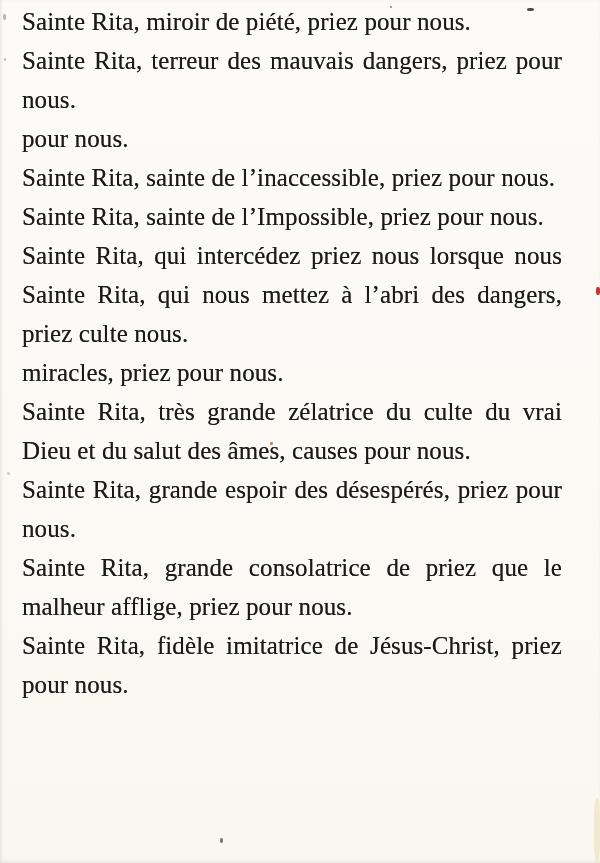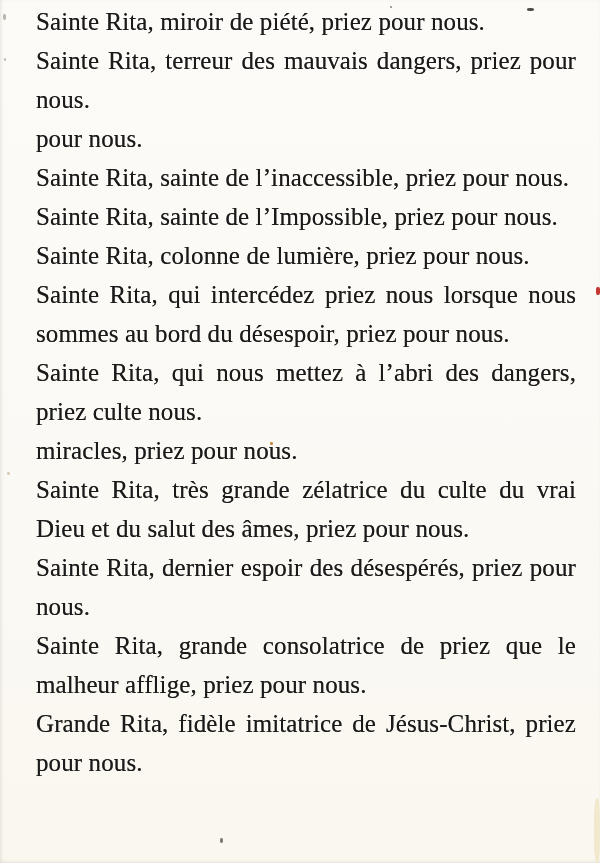--- a/index.html
+++ b/index.html
@@ -13,21 +13,21 @@
     position: relative;
     width: 600px;
     height: 863px;
     background: linear-gradient(180deg, #fcfbf7 0%, #fbf9f4 65%, #faf7ef 100%);
     box-shadow: inset 2px 0 4px -2px rgba(150,145,135,.30),
                 inset 0 -2px 4px -2px rgba(150,145,135,.22);
     font-family: "Liberation Serif", "DejaVu Serif", serif;
   }
   .text-block {
     position: absolute;
-    left: 36px;
+    left: 22px;
     top: 2px;
     width: 540px;
     font-size: 25px;
     line-height: 39px;
     color: #1a1a1a;
     text-shadow: 0 0 0.6px rgba(25,25,25,0.65);
   }
   .line {
     text-align: left;
     letter-spacing: 0.1px;
@@ -52,33 +52,31 @@
 <body>
 
 <div class="page">
   <div class="text-block">
       <div class="line">Sainte Rita, miroir de piété, priez pour nous.</div>
       <div class="line fill">Sainte Rita, terreur des mauvais dangers, priez pour</div>
       <div class="line">nous.</div>
       <div class="line">pour nous.</div>
       <div class="line">Sainte Rita, sainte de l’inaccessible, priez pour nous.</div>
       <div class="line">Sainte Rita, sainte de l’Impossible, priez pour nous.</div>
-      <div class="line">Sainte Rita, colonne de lumière, priez pour nous.</div>
       <div class="line fill">Sainte Rita, qui intercédez priez nous lorsque nous</div>
-      <div class="line">sommes au bord du désespoir, priez pour nous.</div>
       <div class="line fill">Sainte Rita, qui nous mettez à l’abri des dangers,</div>
       <div class="line">priez culte nous.</div>
       <div class="line">miracles, priez pour nous.</div>
       <div class="line fill">Sainte Rita, très grande zélatrice du culte du vrai</div>
-      <div class="line">Dieu et du salut des âmes, priez pour nous.</div>
-      <div class="line fill">Sainte Rita, dernier espoir des désespérés, priez pour</div>
+      <div class="line">Dieu et du salut des âmes, causes pour nous.</div>
+      <div class="line fill">Sainte Rita, grande espoir des désespérés, priez pour</div>
       <div class="line">nous.</div>
       <div class="line fill">Sainte Rita, grande consolatrice de priez que le</div>
       <div class="line">malheur afflige, priez pour nous.</div>
-      <div class="line fill">Grande Rita, fidèle imitatrice de Jésus-Christ, priez</div>
+      <div class="line fill">Sainte Rita, fidèle imitatrice de Jésus-Christ, priez</div>
       <div class="line">pour nous.</div>
     </div>
   <div class="speck-layer">
       <div class="speck" style="left: 3px; top: 14px; width: 3px; height: 6px; background: rgb(185, 180, 172);"></div>
       <div class="speck" style="left: 4px; top: 58px; width: 2px; height: 3px; background: rgb(198, 193, 184);"></div>
       <div class="speck" style="left: 527px; top: 8px; width: 7px; height: 3px; background: rgb(74, 74, 72);"></div>
       <div class="speck" style="left: 390px; top: 6px; width: 2px; height: 2px; background: rgb(144, 144, 136);"></div>
       <div class="speck" style="left: 596px; top: 287px; width: 4px; height: 8px; background: rgb(197, 55, 46);"></div>
       <div class="speck" style="left: 270px; top: 442px; width: 3px; height: 3px; background: rgb(200, 137, 63);"></div>
       <div class="speck" style="left: 7px; top: 472px; width: 3px; height: 3px; background: rgb(216, 205, 182);"></div>

